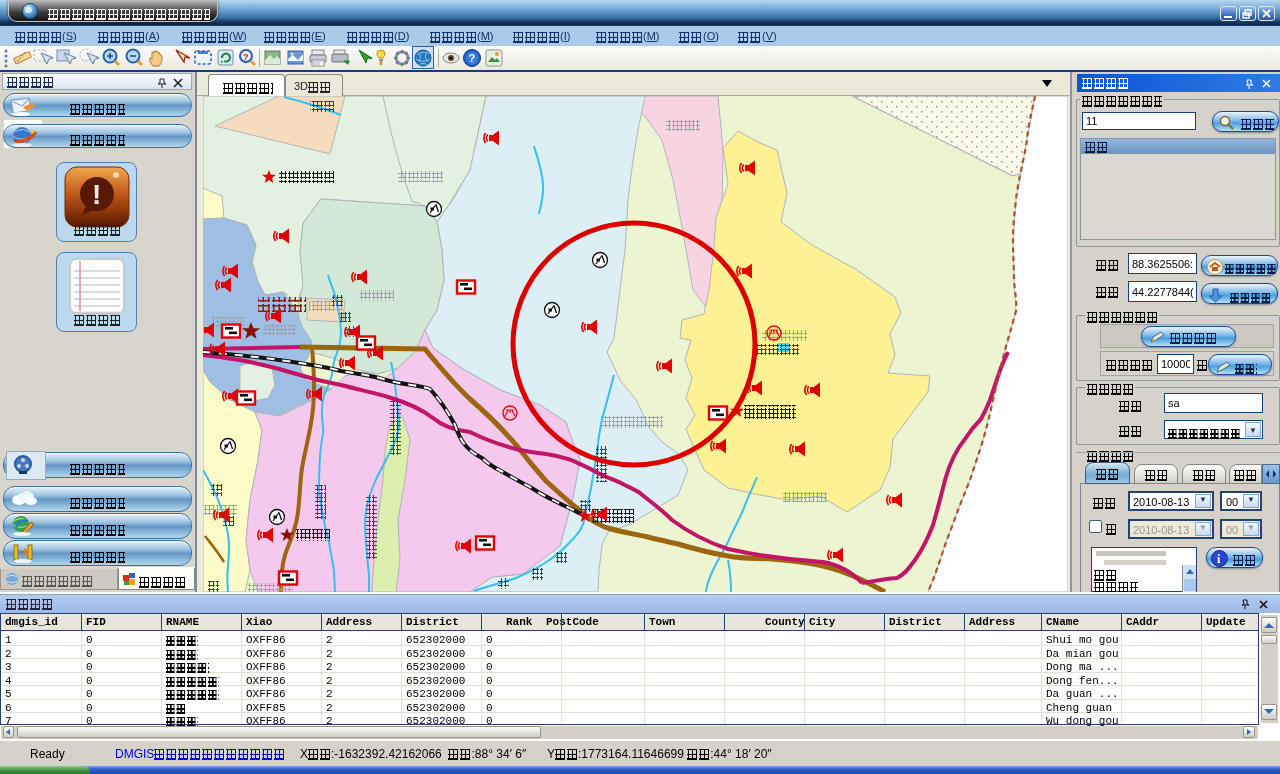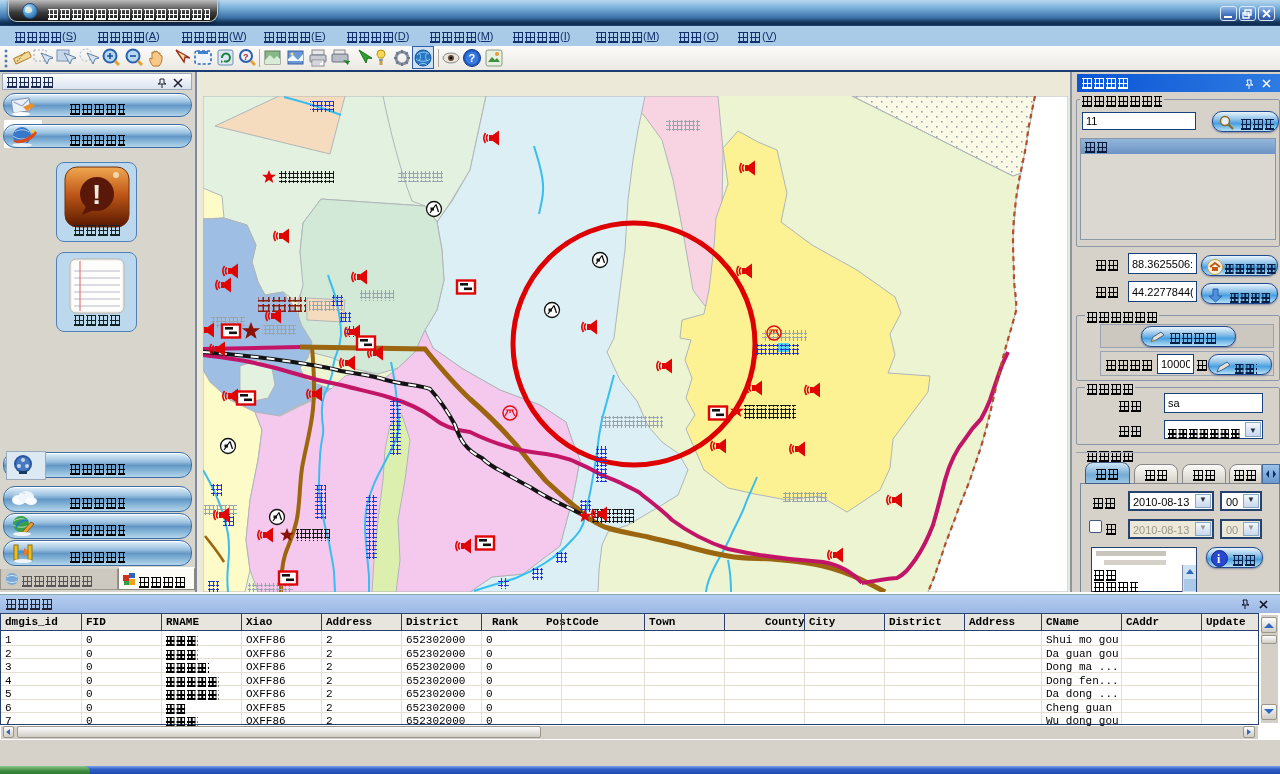--- a/index.html
+++ b/index.html
@@ -320,20 +320,29 @@
             <rect x="6" y="0" width="6" height="5" fill="#3060c0"></rect>
             <rect x="6" y="6" width="6" height="6" fill="#f0a020"></rect>
             <rect x="1" y="8" width="5" height="4" fill="#30a040"></rect>
           </svg>
         <span class="ab" style="left:20px;top:6px;color:#000"><i class="z" style="width:46px"></i></span>
       </div>
     </div>
   </div>
 
   <div class="ab" id="ct">
+    <div id="mtabs">
+      <div class="mtab on" style="left:11px;width:77px">
+          <span class="ab" style="left:14px;top:4px;color:#000"><i class="z" style="width:50px"></i></span>
+        </div>
+      <div class="mtab" style="left:88px;width:58px">
+          <span class="ab" style="left:8px;top:5px;color:#222;font-size:11px">3D<i class="z" style="width:24px"></i></span>
+        </div>
+      <div class="ab" style="left:845px;top:8px;width:0;height:0;border:5px solid transparent;border-top:7px solid #000"></div>
+    </div>
     <div id="mapwrap">
 <svg width="865" height="496" viewBox="203 96 865 496">
 <defs>
 <pattern id="pB" patternUnits="userSpaceOnUse" width="12" height="12">
               <path d="M1 0h1v11H1z M5 0h1v11H5z M9 0h1v11H9z M0 1h11v1H0z M0 5h11v1H0z M0 9h11v1H0z" fill="#1a1a1a"></path>
             </pattern>
 <pattern id="pG" patternUnits="userSpaceOnUse" width="12" height="12">
               <path d="M1 0h1v11H1z M5 0h1v11H5z M9 0h1v11H9z M0 1h11v1H0z M0 5h11v1H0z M0 9h11v1H0z" fill="#9aa4ac"></path>
             </pattern>
 <pattern id="pBl" patternUnits="userSpaceOnUse" width="12" height="12">
@@ -641,21 +650,21 @@
         </svg>
     </div>
     <div id="tbl">
       <div class="hrow"></div>
       <div class="hc" style="left:4px">dmgis_id</div>
         <div class="hc" style="left:85px">FID</div>
         <div class="hc" style="left:165px">RNAME</div>
         <div class="hc" style="left:245px">Xiao</div>
         <div class="hc" style="left:325px">Address</div>
         <div class="hc" style="left:405px">District</div>
-        <div class="hc" style="left:491px">Rank</div>
+        <div class="hc" style="left:505px">Rank</div>
         <div class="hc" style="left:545px">PostCode</div>
         <div class="hc" style="left:648px">Town</div>
         <div class="hc" style="left:764px">County</div>
         <div class="hc" style="left:808px">City</div>
         <div class="hc" style="left:888px">District</div>
         <div class="hc" style="left:968px">Address</div>
         <div class="hc" style="left:1045px">CName</div>
         <div class="hc" style="left:1125px">CAddr</div>
         <div class="hc" style="left:1205px">Update</div>
       <div class="vln" style="left:80px"></div>
@@ -704,21 +713,21 @@
         <div class="cell" style="left:405px;top:20px">652302000</div>
         <div class="cell" style="left:485px;top:20px">0</div>
         <div class="cell" style="left:1045px;top:20px">Shui mo gou</div>
       <div class="cell" style="left:4px;top:34px">2</div>
         <div class="cell" style="left:85px;top:34px">0</div>
         <div class="cell" style="left:165px;top:35px;color:#000"><i class="z z10" style="width:32px"></i></div>
         <div class="cell" style="left:245px;top:34px">OXFF86</div>
         <div class="cell" style="left:325px;top:34px">2</div>
         <div class="cell" style="left:405px;top:34px">652302000</div>
         <div class="cell" style="left:485px;top:34px">0</div>
-        <div class="cell" style="left:1045px;top:34px">Da guan gou</div>
+        <div class="cell" style="left:1045px;top:34px">Da mian gou</div>
       <div class="cell" style="left:4px;top:47px">3</div>
         <div class="cell" style="left:85px;top:47px">0</div>
         <div class="cell" style="left:165px;top:48px;color:#000"><i class="z z10" style="width:43px"></i></div>
         <div class="cell" style="left:245px;top:47px">OXFF86</div>
         <div class="cell" style="left:325px;top:47px">2</div>
         <div class="cell" style="left:405px;top:47px">652302000</div>
         <div class="cell" style="left:485px;top:47px">0</div>
         <div class="cell" style="left:1045px;top:47px">Dong ma ...</div>
       <div class="cell" style="left:4px;top:61px">4</div>
         <div class="cell" style="left:85px;top:61px">0</div>
@@ -728,21 +737,21 @@
         <div class="cell" style="left:405px;top:61px">652302000</div>
         <div class="cell" style="left:485px;top:61px">0</div>
         <div class="cell" style="left:1045px;top:61px">Dong fen...</div>
       <div class="cell" style="left:4px;top:74px">5</div>
         <div class="cell" style="left:85px;top:74px">0</div>
         <div class="cell" style="left:165px;top:75px;color:#000"><i class="z z10" style="width:53px"></i></div>
         <div class="cell" style="left:245px;top:74px">OXFF86</div>
         <div class="cell" style="left:325px;top:74px">2</div>
         <div class="cell" style="left:405px;top:74px">652302000</div>
         <div class="cell" style="left:485px;top:74px">0</div>
-        <div class="cell" style="left:1045px;top:74px">Da dong ...</div>
+        <div class="cell" style="left:1045px;top:74px">Da guan ...</div>
       <div class="cell" style="left:4px;top:88px">6</div>
         <div class="cell" style="left:85px;top:88px">0</div>
         <div class="cell" style="left:165px;top:89px;color:#000"><i class="z z10" style="width:21px"></i></div>
         <div class="cell" style="left:245px;top:88px">OXFF85</div>
         <div class="cell" style="left:325px;top:88px">2</div>
         <div class="cell" style="left:405px;top:88px">652302000</div>
         <div class="cell" style="left:485px;top:88px">0</div>
         <div class="cell" style="left:1045px;top:88px">Cheng guan</div>
       <div class="cell" style="left:4px;top:101px">7</div>
         <div class="cell" style="left:85px;top:101px">0</div>
@@ -768,16 +777,22 @@
       <div class="scr" style="position:absolute;left:0;top:2px;width:16px;height:16px"><svg width="14" height="12">
             <path d="M2 8l5-5 5 5z" fill="#3068c0"></path>
           </svg></div>
       <div class="scr" style="position:absolute;left:0;top:20px;width:16px;height:9px"></div>
       <div class="scr" style="position:absolute;left:0;top:89px;width:16px;height:16px"><svg width="14" height="14">
             <path d="M2 4l5 5 5-5z" fill="#3068c0"></path>
           </svg></div>
     </div>
   </div>
 
+  <div class="ab" id="sb">
+    <span class="ab" style="left:30px;top:6px">Ready</span>
+    <span class="ab" style="left:115px;top:6px;color:#0000d8">DMGIS<i class="z" style="width:130px"></i></span>
+    <span class="ab" style="left:300px;top:6px">X<i class="z" style="width:23px"></i>:-1632392.42162066&nbsp;&nbsp;<i class="z" style="width:23px"></i>:88°&nbsp;34′&nbsp;6″</span>
+    <span class="ab" style="left:547px;top:6px">Y<i class="z" style="width:23px"></i>:1773164.11646699&nbsp;<i class="z" style="width:23px"></i>:44°&nbsp;18′&nbsp;20″</span>
+  </div>
   <div class="ab" id="task">
       <span class="grn"></span>
     </div>
 </div>
 
 </body></html>

